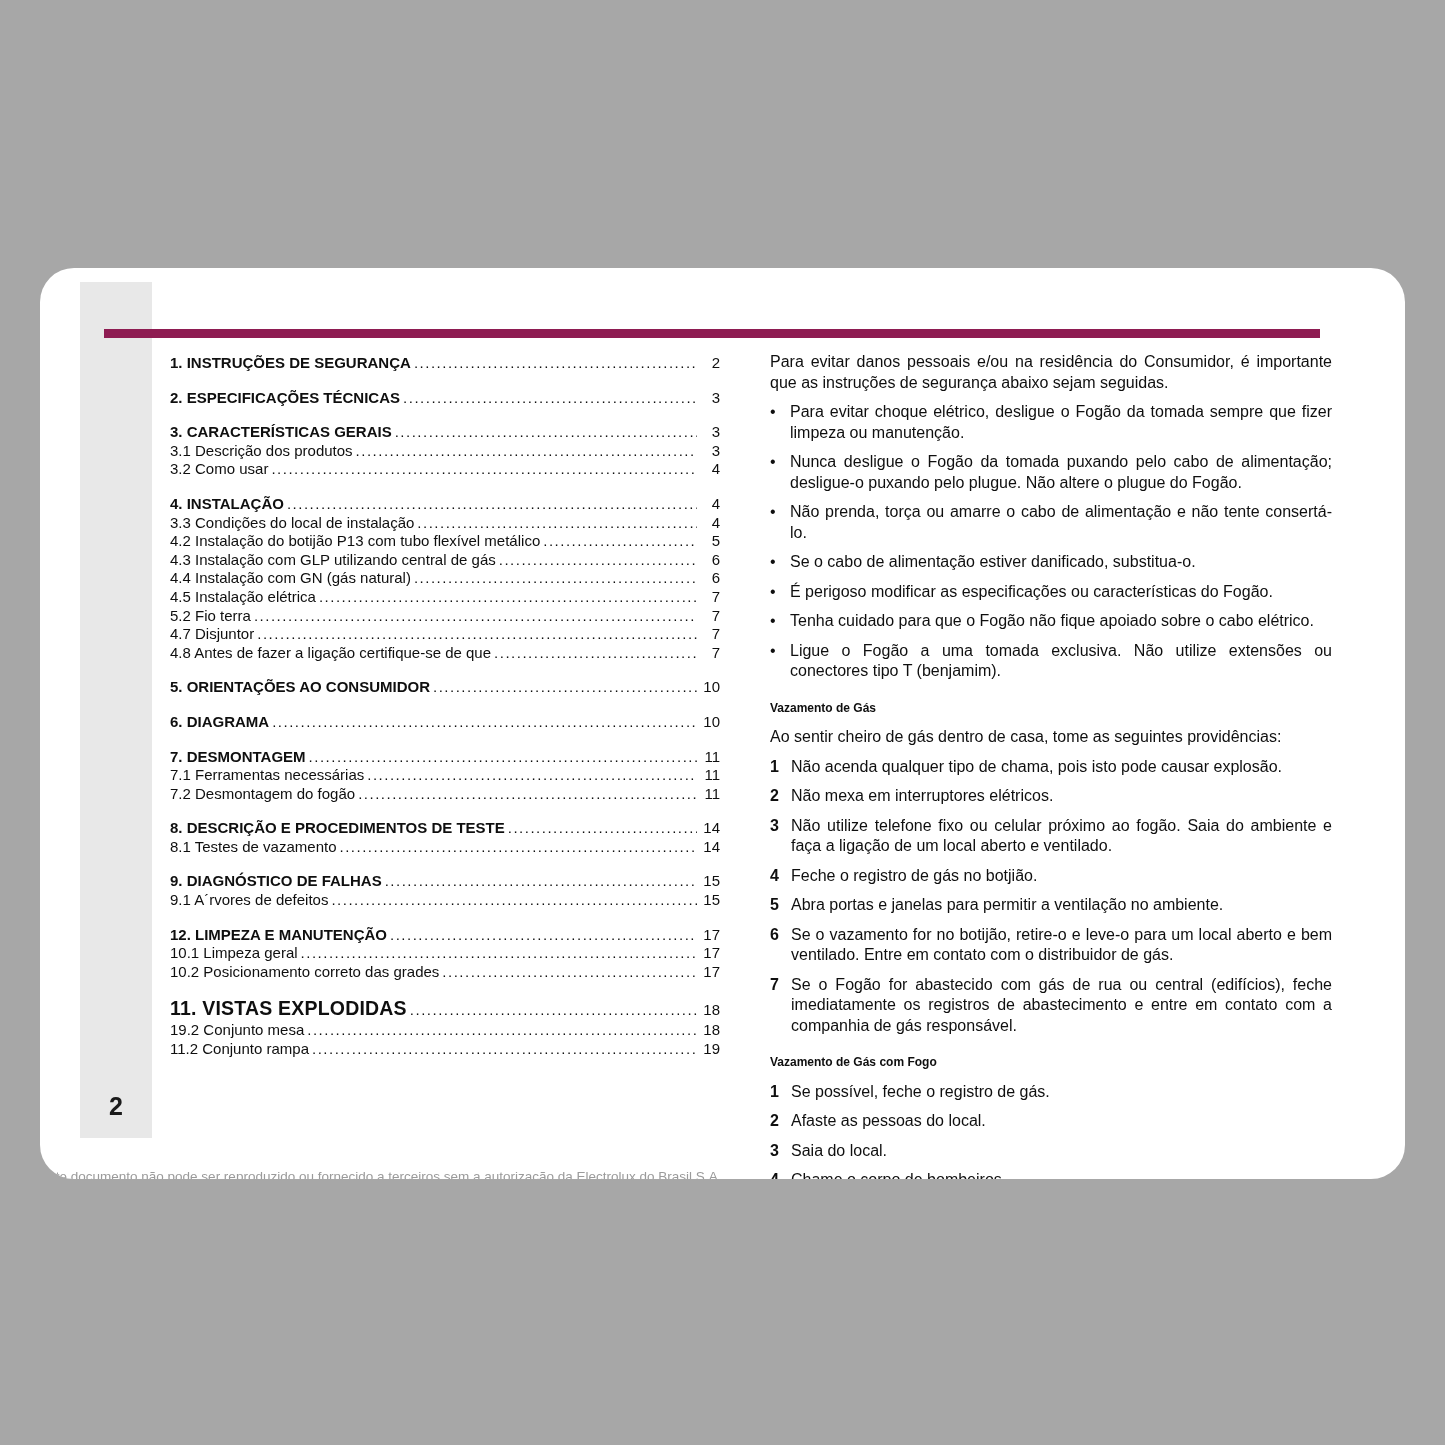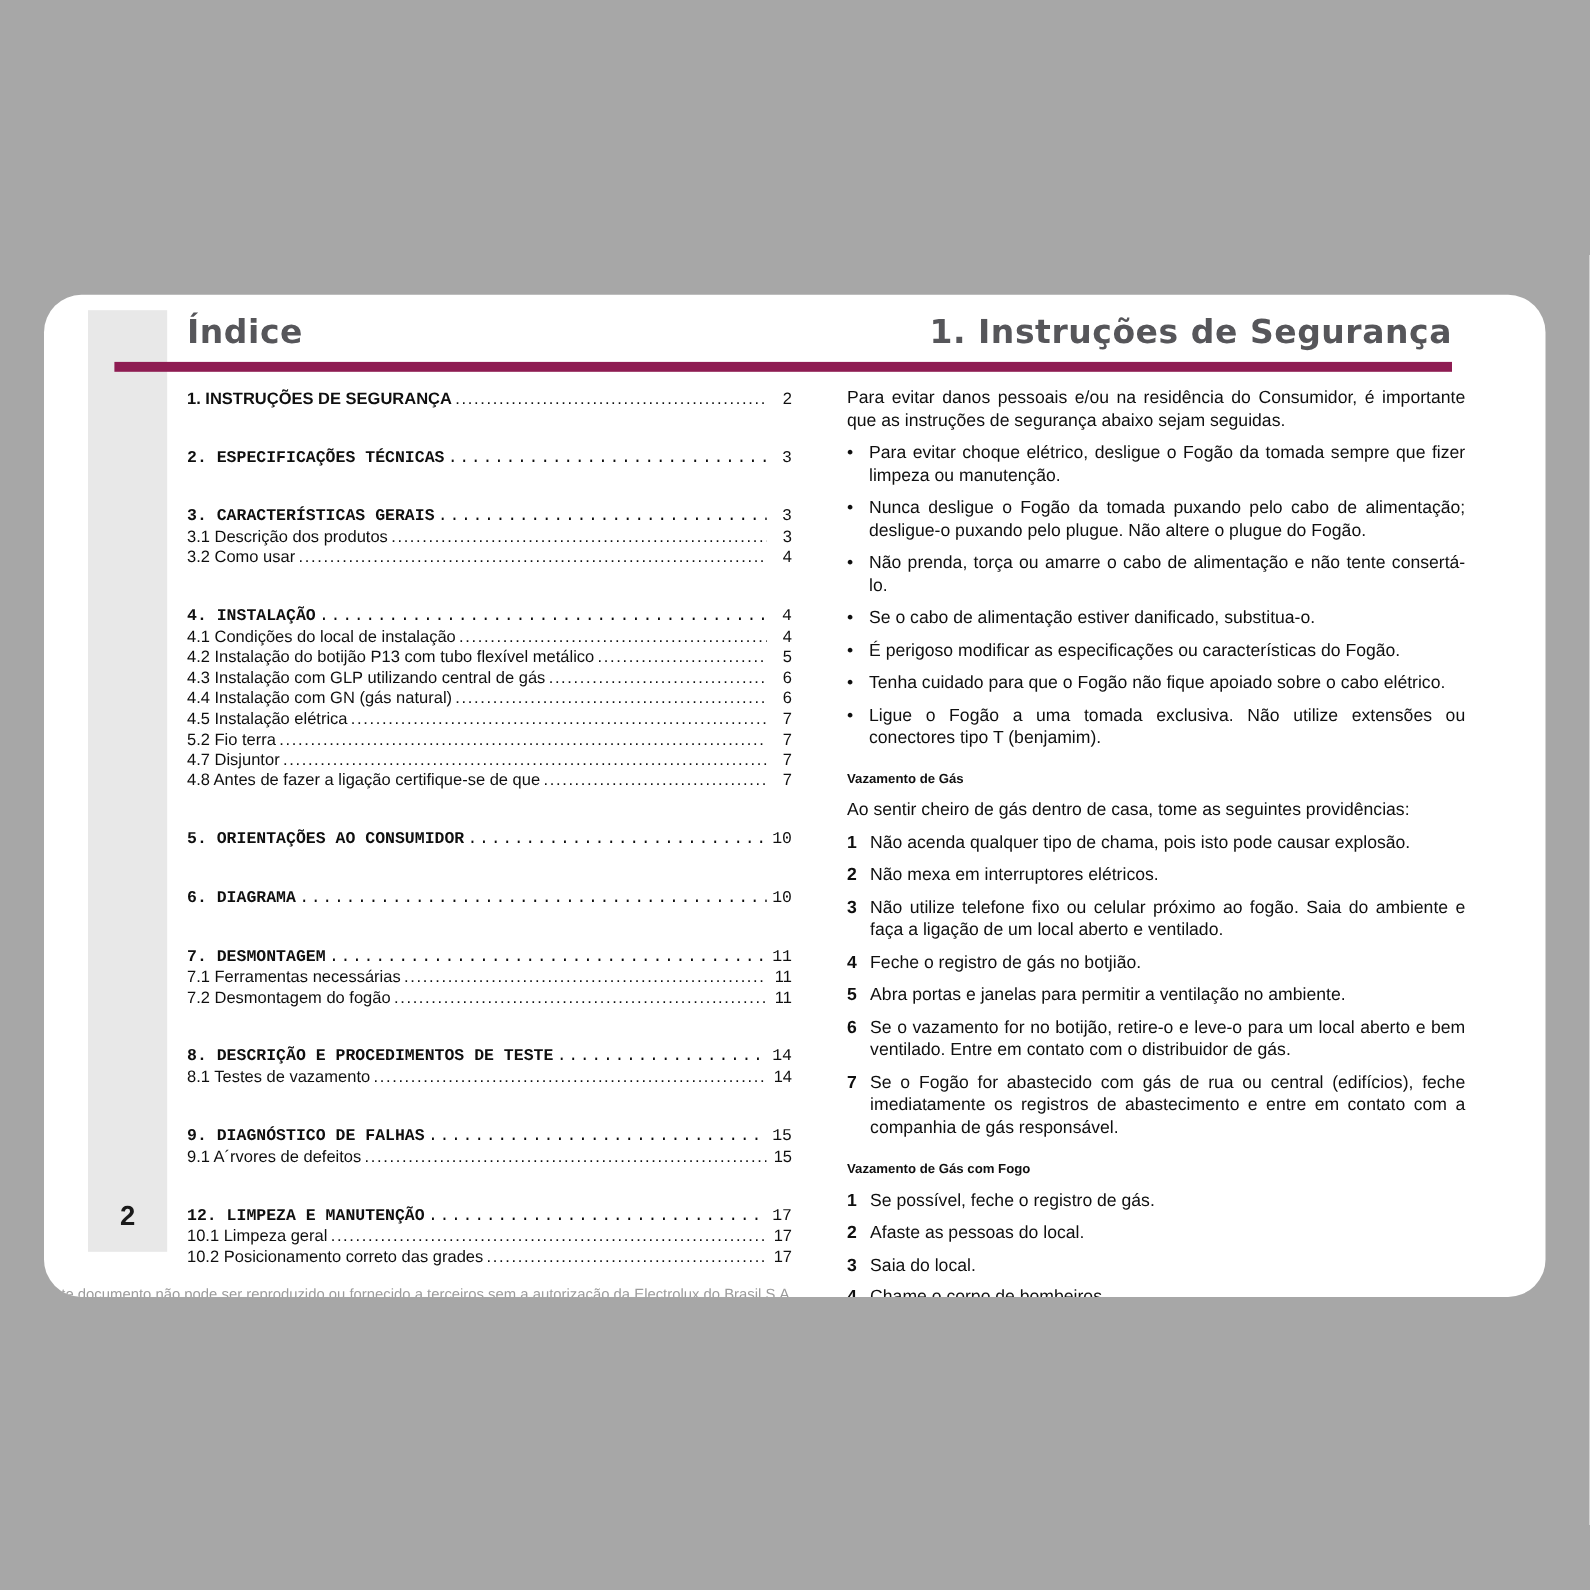--- a/index.html
+++ b/index.html
@@ -38,21 +38,21 @@
   }
   .rule{
     position:absolute;left:64px;right:85px;top:61px;height:9px;
   }
   .toc{
     position:absolute;left:130px;top:86px;width:550px;
     font-size:15px;line-height:18.6px;color:#0f0f0f;
   }
   .toc-row{display:flex;align-items:baseline;}
   .toc-row.h .toc-label{font-weight:bold;}
-  .toc-row.gap{margin-top:35px;font-family:Liberation Mono, monospace;}
+  .toc-row.gap{margin-top:16px;}
   .toc-row.hl{font-size:19.5px;line-height:22px;}
   .toc-row.hl .toc-label{font-weight:bold;letter-spacing:0.2px;}
   .toc-label{white-space:nowrap;}
   .toc-dots{
     flex:1;overflow:hidden;white-space:nowrap;
     margin:0 3px;min-width:10px;font-size:15px;
   }
   .toc-dots::after{
     content:"...................................................................................................................................................";
     letter-spacing:1.5px;color:#0f0f0f;
@@ -74,24 +74,20 @@
     white-space:nowrap;
   }
 </style>
 </head>
 <body style="background: rgb(167, 167, 167);">
 
 <div class="card">
   <div class="strip"></div>
   <div class="pagenum">2</div>
 
-  <div class="header">
-    <h1 class="doc-title">Índice</h1>
-    <h1 class="doc-title">1. Instruções de Segurança</h1>
-  </div>
   <div class="rule" style="background: rgb(142, 28, 82);"></div>
 
   <div class="toc" id="toc">
       <div class="toc-row h">
         <span class="toc-label">1. INSTRUÇÕES DE SEGURANÇA</span>
         <span class="toc-dots"></span>
         <span class="toc-page">2</span>
       </div>
       <div class="toc-row h gap">
         <span class="toc-label">2. ESPECIFICAÇÕES TÉCNICAS</span>
@@ -112,21 +108,21 @@
         <span class="toc-label">3.2 Como usar</span>
         <span class="toc-dots"></span>
         <span class="toc-page">4</span>
       </div>
       <div class="toc-row h gap">
         <span class="toc-label">4. INSTALAÇÃO</span>
         <span class="toc-dots"></span>
         <span class="toc-page">4</span>
       </div>
       <div class="toc-row s">
-        <span class="toc-label">4.1 Condições do local de instalação</span>
+        <span class="toc-label">3.3 Condições do local de instalação</span>
         <span class="toc-dots"></span>
         <span class="toc-page">4</span>
       </div>
       <div class="toc-row s">
         <span class="toc-label">4.2 Instalação do botijão P13 com tubo flexível metálico</span>
         <span class="toc-dots"></span>
         <span class="toc-page">5</span>
       </div>
       <div class="toc-row s">
         <span class="toc-label">4.3 Instalação com GLP utilizando central de gás</span>

